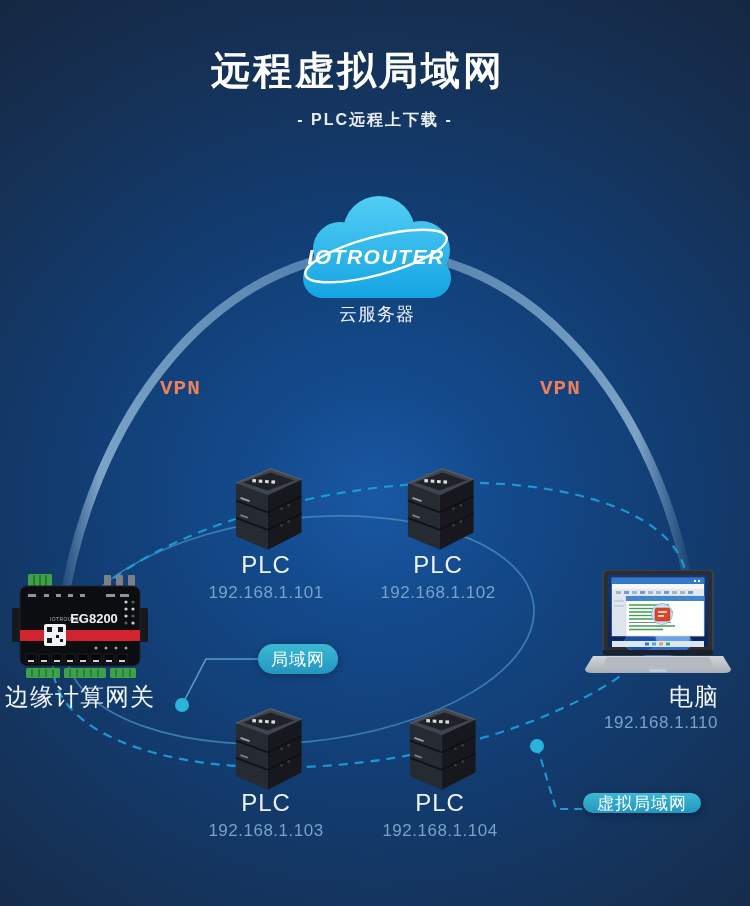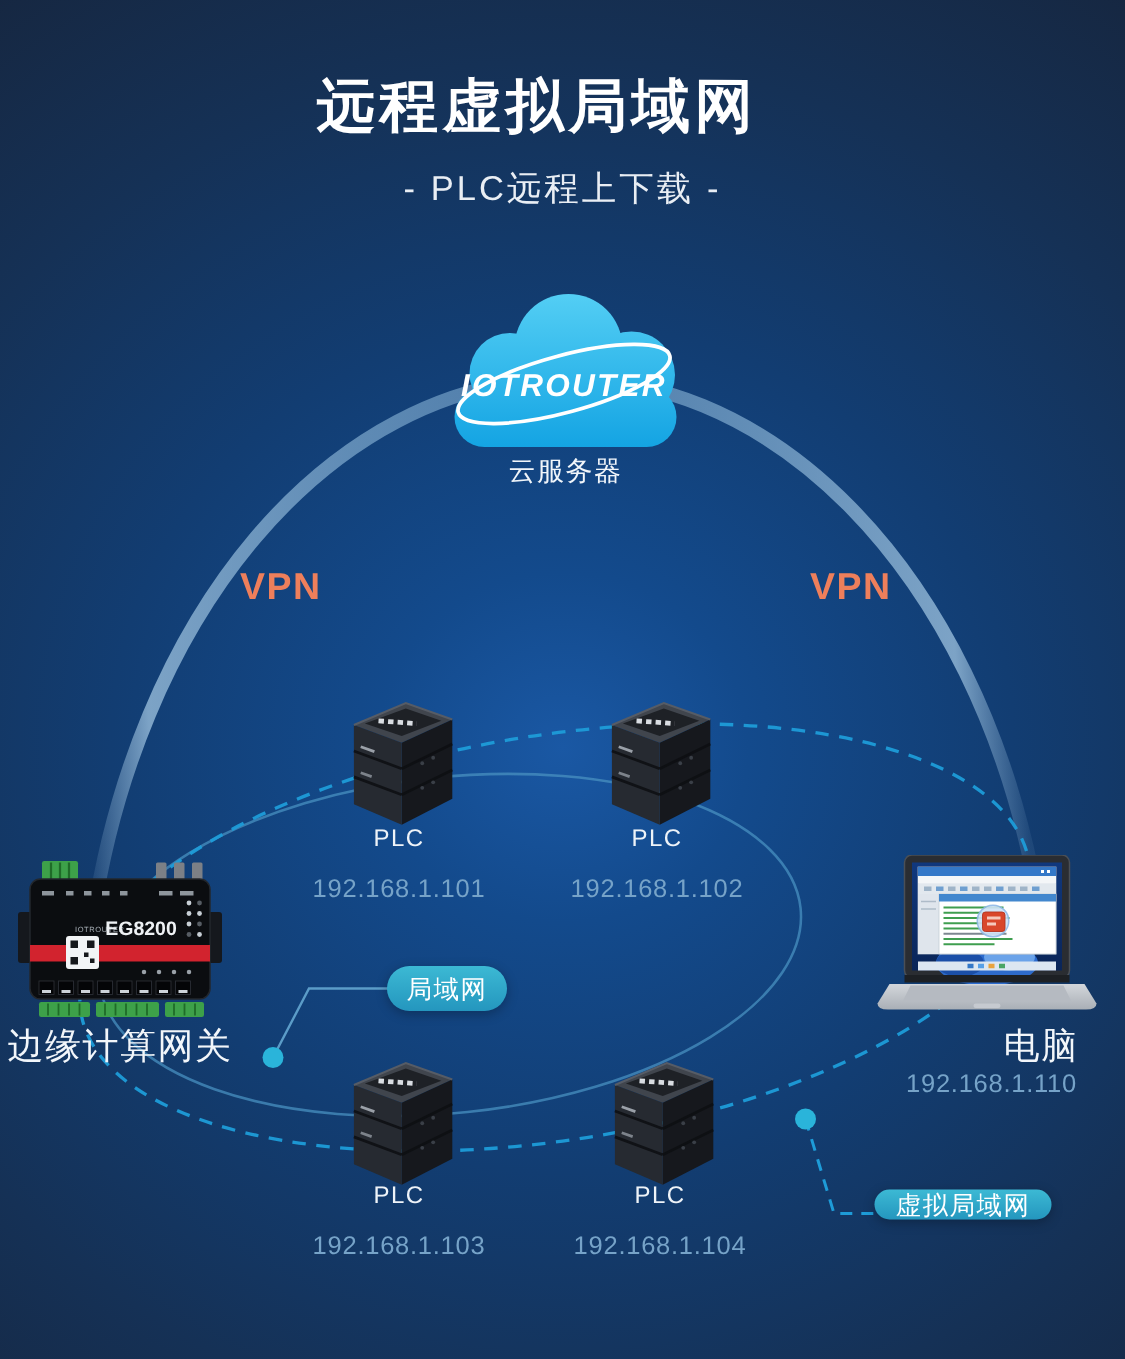--- a/index.html
+++ b/index.html
@@ -11,28 +11,28 @@
         #1a58a4 0%, #134a8c 14%, #123d72 34%,
         #153156 55%, #16263f 76%, #101a2a 100%);
   }
   .abs{position:absolute;}
   .ctr{text-align:center;}
   .title{
     top:44px;left:0;width:716px;color:#ffffff;font-size:39px;font-weight:800;
     letter-spacing:3px;
   }
   .subtitle{
-    top:110px;left:0;width:750px;color:#e9eef4;font-size:23px;font-weight:400;
+    top:110px;left:0;width:750px;color:#e9eef4;font-size:16px;font-weight:700;
     letter-spacing:2px;
   }
   .cloud-label{top:302px;left:297px;width:160px;color:#f0f5fa;font-size:18px;letter-spacing:1px;}
-  .vpn{font-size:25px;font-weight:700;color:#ee7f5b;letter-spacing:1px;}
+  .vpn{font-size:21px;font-weight:700;color:#ee7f5b;letter-spacing:1px;font-family:Liberation Mono, monospace;}
   .vpn-left{top:377px;left:160px;}
   .vpn-right{top:377px;left:540px;}
-  .dev-label{color:#eef3f8;font-size:16px;letter-spacing:1px;}
+  .dev-label{color:#eef3f8;font-size:24px;letter-spacing:1px;}
   .node-name{color:#f2f6fa;font-size:24px;letter-spacing:1px;}
   .ip{color:#76a3c8;font-size:17px;letter-spacing:0.5px;}
   .pill{
     display:flex;align-items:center;justify-content:center;
     background:linear-gradient(180deg,#3cb9d4 0%,#2496be 100%);
     color:#ffffff;font-size:17px;letter-spacing:1px;
     box-shadow:0 2px 8px rgba(0,0,0,.28);
   }
   .pill-lan{top:644px;left:258px;width:80px;height:30px;border-radius:15px;}
   .pill-vlan{top:793px;left:583px;width:118px;height:20px;border-radius:16px;}

